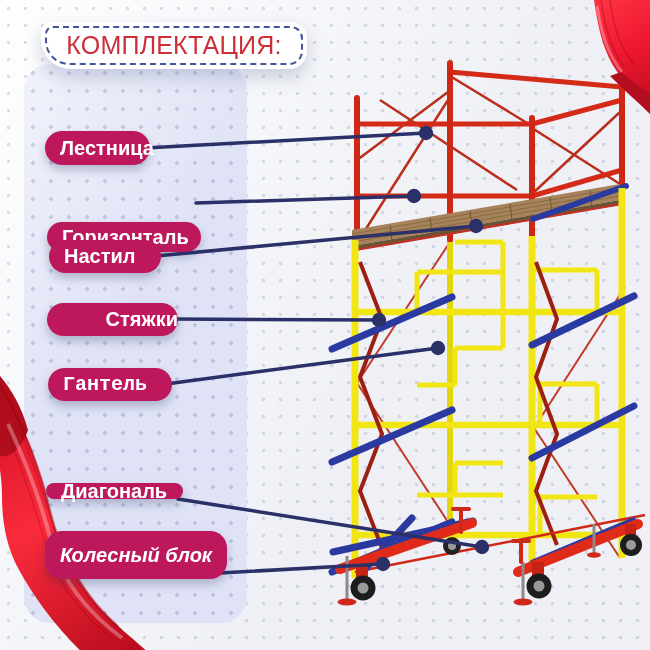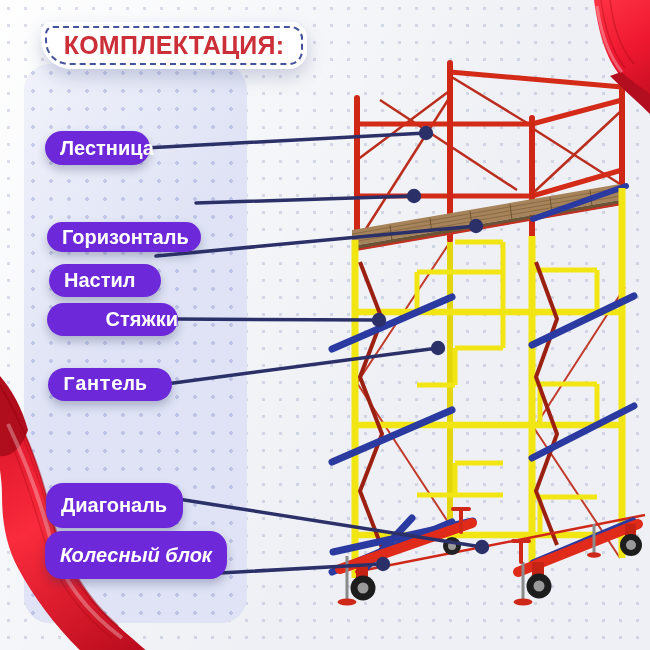--- a/index.html
+++ b/index.html
@@ -29,38 +29,38 @@
     box-shadow:0 8px 18px rgba(90,100,150,.28);
     z-index:4;
   }
   .badge-inner{
     position:absolute;inset:4px;
     border:2px dashed #44549c;
     border-radius:8px 12px 14px 24px;
     display:flex;align-items:center;justify-content:center;
   }
   .badge-title{
-    color:#cb2f37;font-size:25px;font-weight:700;letter-spacing:.2px;
+    color:#cb2f37;font-size:25px;font-weight:400;letter-spacing:.2px;
     white-space:nowrap;
   }
   svg.scene{position:absolute;left:0;top:0;z-index:3;}
   .pill{
     position:absolute;z-index:5;
-    background:#6d28d9;border-radius:17px;
+    background:#be185d;border-radius:17px;
     display:flex;align-items:center;
     padding-left:15px;box-sizing:border-box;
     box-shadow:0 5px 10px rgba(40,45,90,.28);
   }
   .pill span{color:#fff;font-size:20px;font-weight:700;white-space:nowrap;}
   .p1{left:45px;top:131px;width:105px;height:34px;}
   .p2{left:47px;top:186px;width:154px;height:30px;margin-top:36px;}
-  .p3{left:49px;top:240px;width:112px;height:33px;margin-top:24px;}
+  .p3{left:49px;top:240px;width:112px;height:33px;}
   .p4{left:47px;top:303px;width:131px;height:33px;justify-content:flex-end;}
   .p5{left:48px;top:368px;width:124px;height:33px;font-family:Liberation Mono, monospace;}
-  .p6{left:46px;top:483px;width:137px;height:45px;}
+  .p6{left:46px;top:483px;width:137px;height:16px;}
   .p7{left:45px;top:531px;width:182px;height:48px;font-style:italic;}
 </style>
 </head>
 <body>
 
 <div class="panel"></div>
 
 <div class="badge">
   <div class="badge-inner">
     <div class="badge-title">КОМПЛЕКТАЦИЯ:</div>

